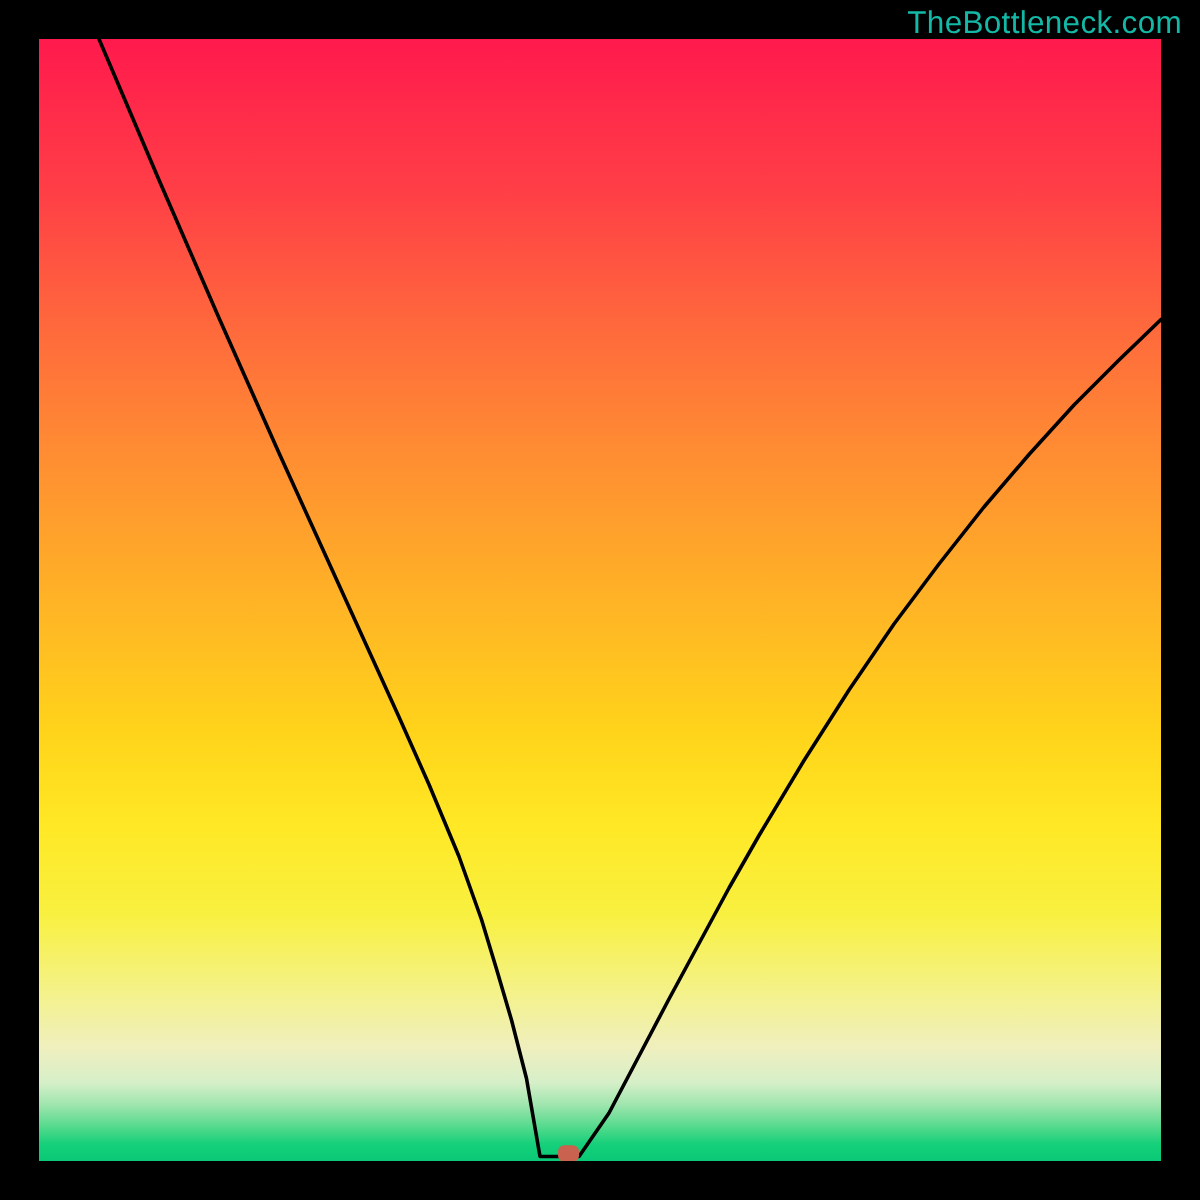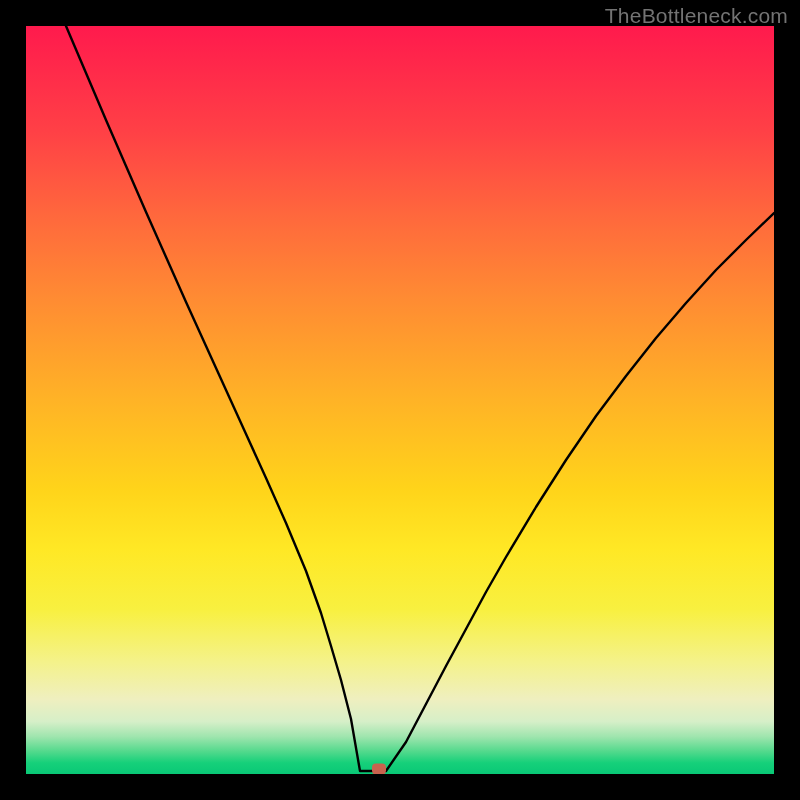--- a/index.html
+++ b/index.html
@@ -65,21 +65,21 @@
     width: 14px;
     height: 11px;
     border-radius: 4px;
     background: #c9624e;
     transform: translate(-50%, -50%);
   }
   .watermark {
     position: absolute;
     top: 4px;
     right: 12px;
-    color: #737373;
+    color: #14b8a6;
     font-size: 21px;
     letter-spacing: 0.2px;
   }
 </style>
 </head>
 <body>
 
 <div class="frame">
   <div class="watermark">TheBottleneck.com</div>
 

